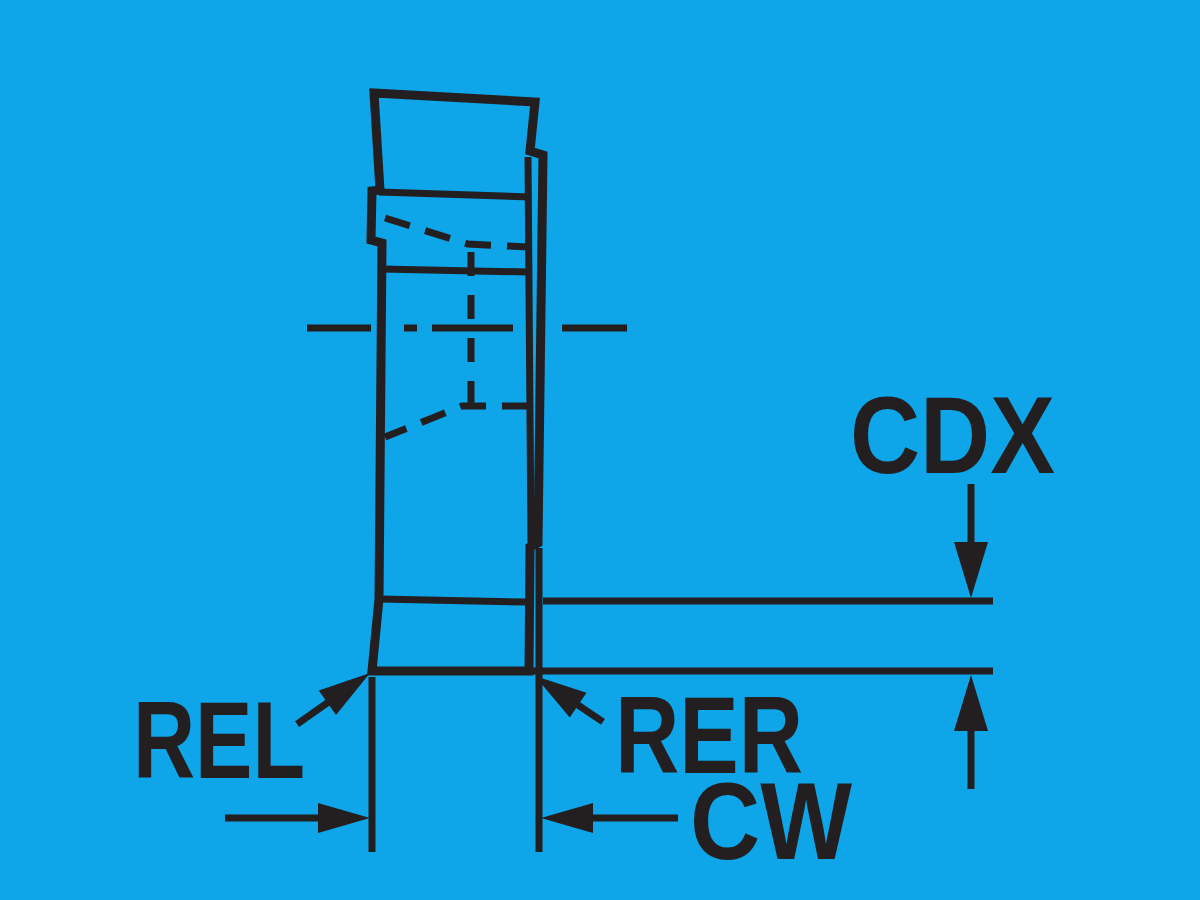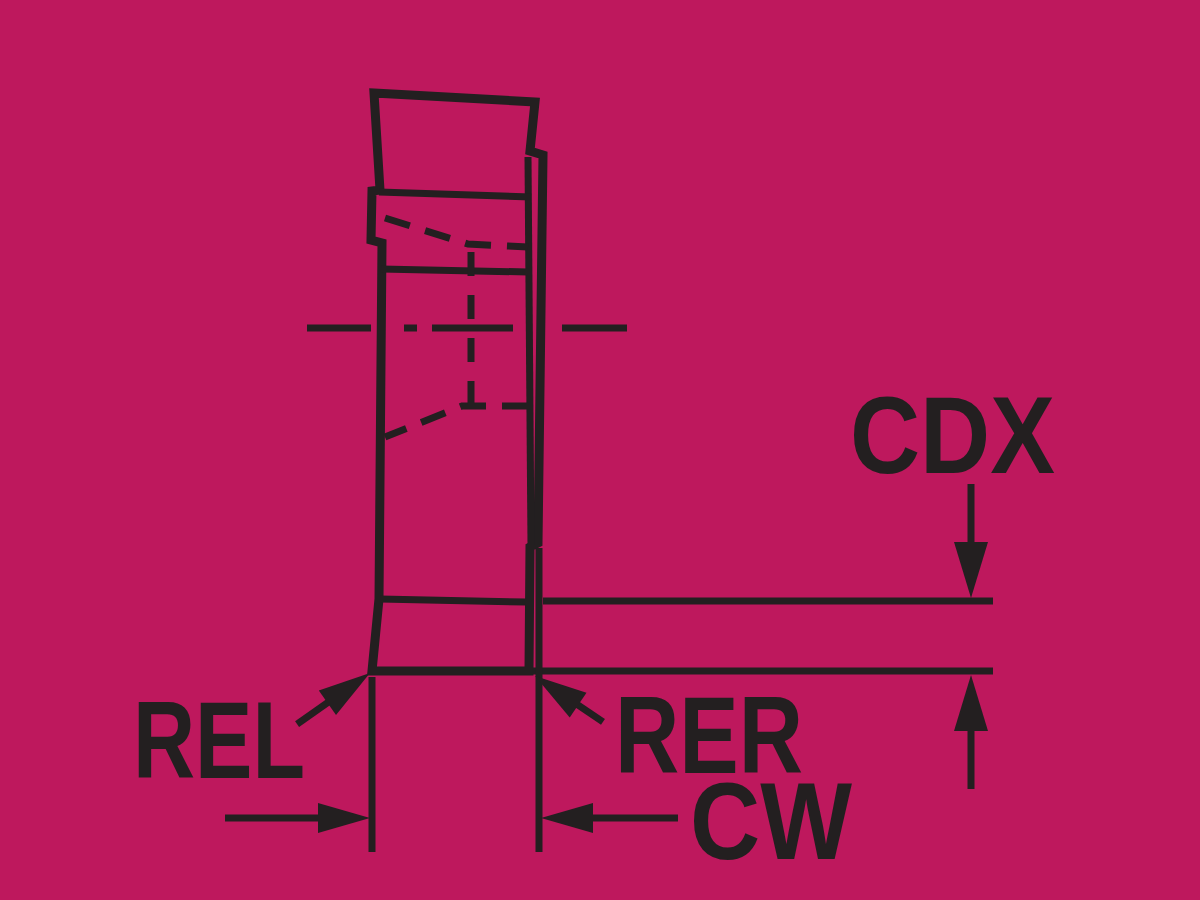--- a/index.html
+++ b/index.html
@@ -8,21 +8,21 @@
     background: #ffffff;
     width: 1200px;
     height: 900px;
     overflow: hidden;
     font-family: "Liberation Sans", sans-serif;
   }
   .drawing-wrap {
     width: 1200px;
     height: 900px;
     position: relative;
-    background: #be185d;
+    background: #0ea5e9;
   }
   svg { display: block; }
   .outline {
     fill: none;
     stroke: #231f20;
     stroke-width: 9;
     stroke-linejoin: miter;
     stroke-linecap: butt;
   }
   .solid-line {

